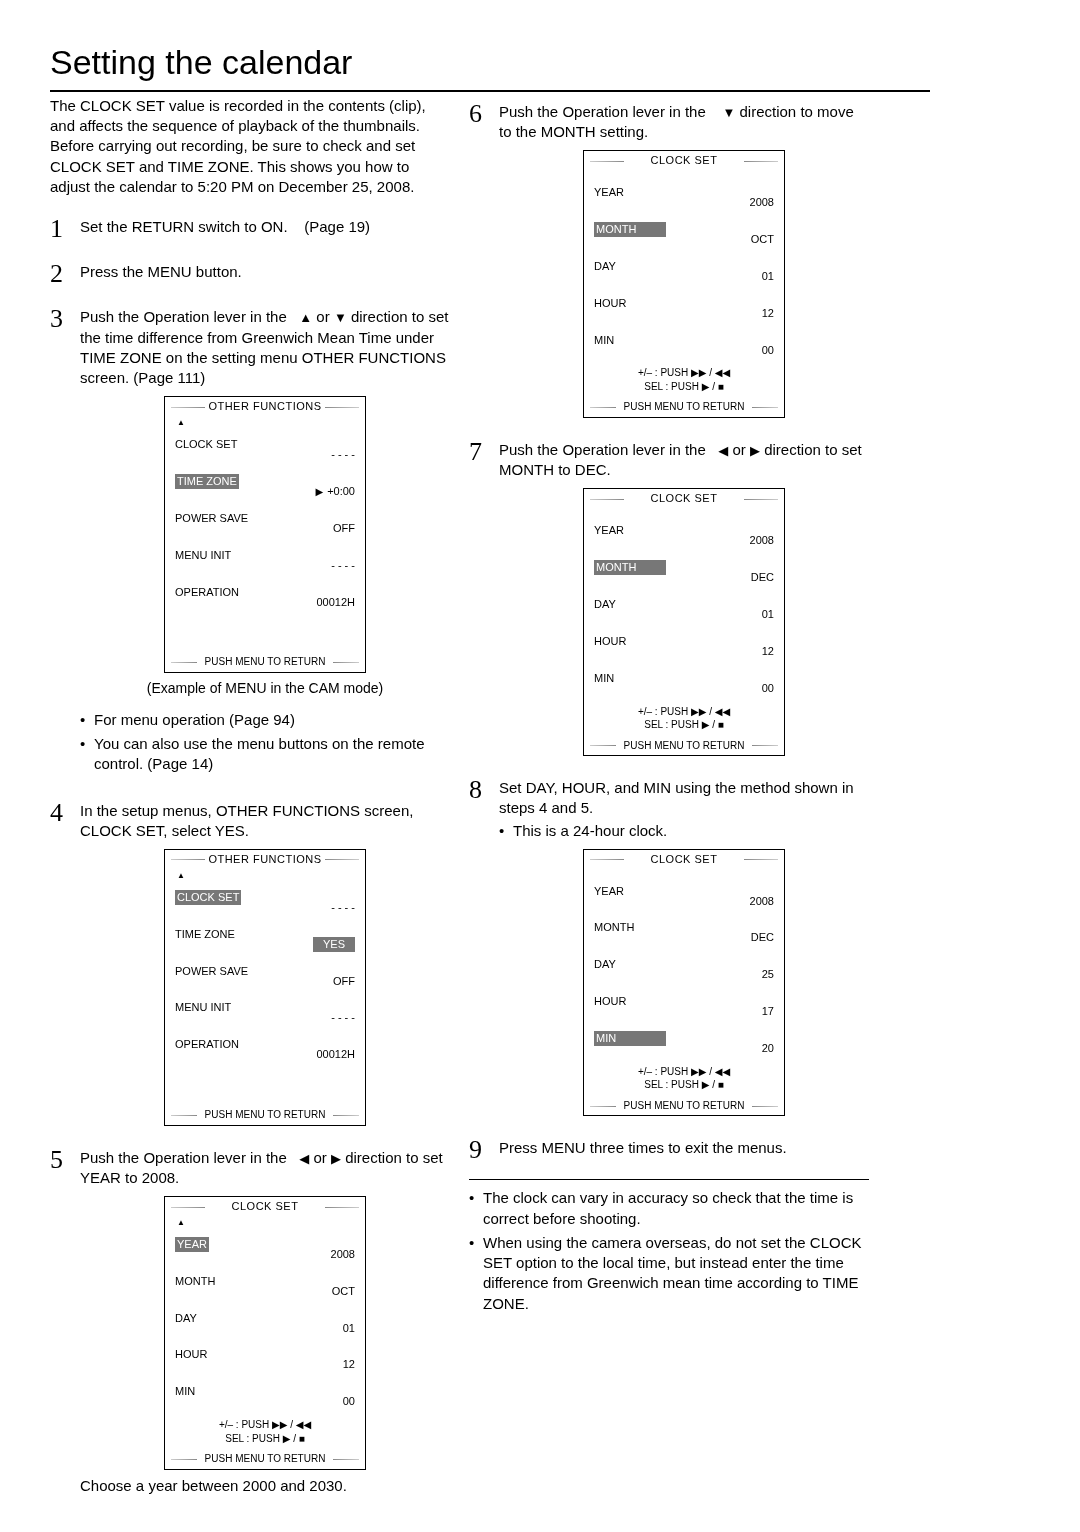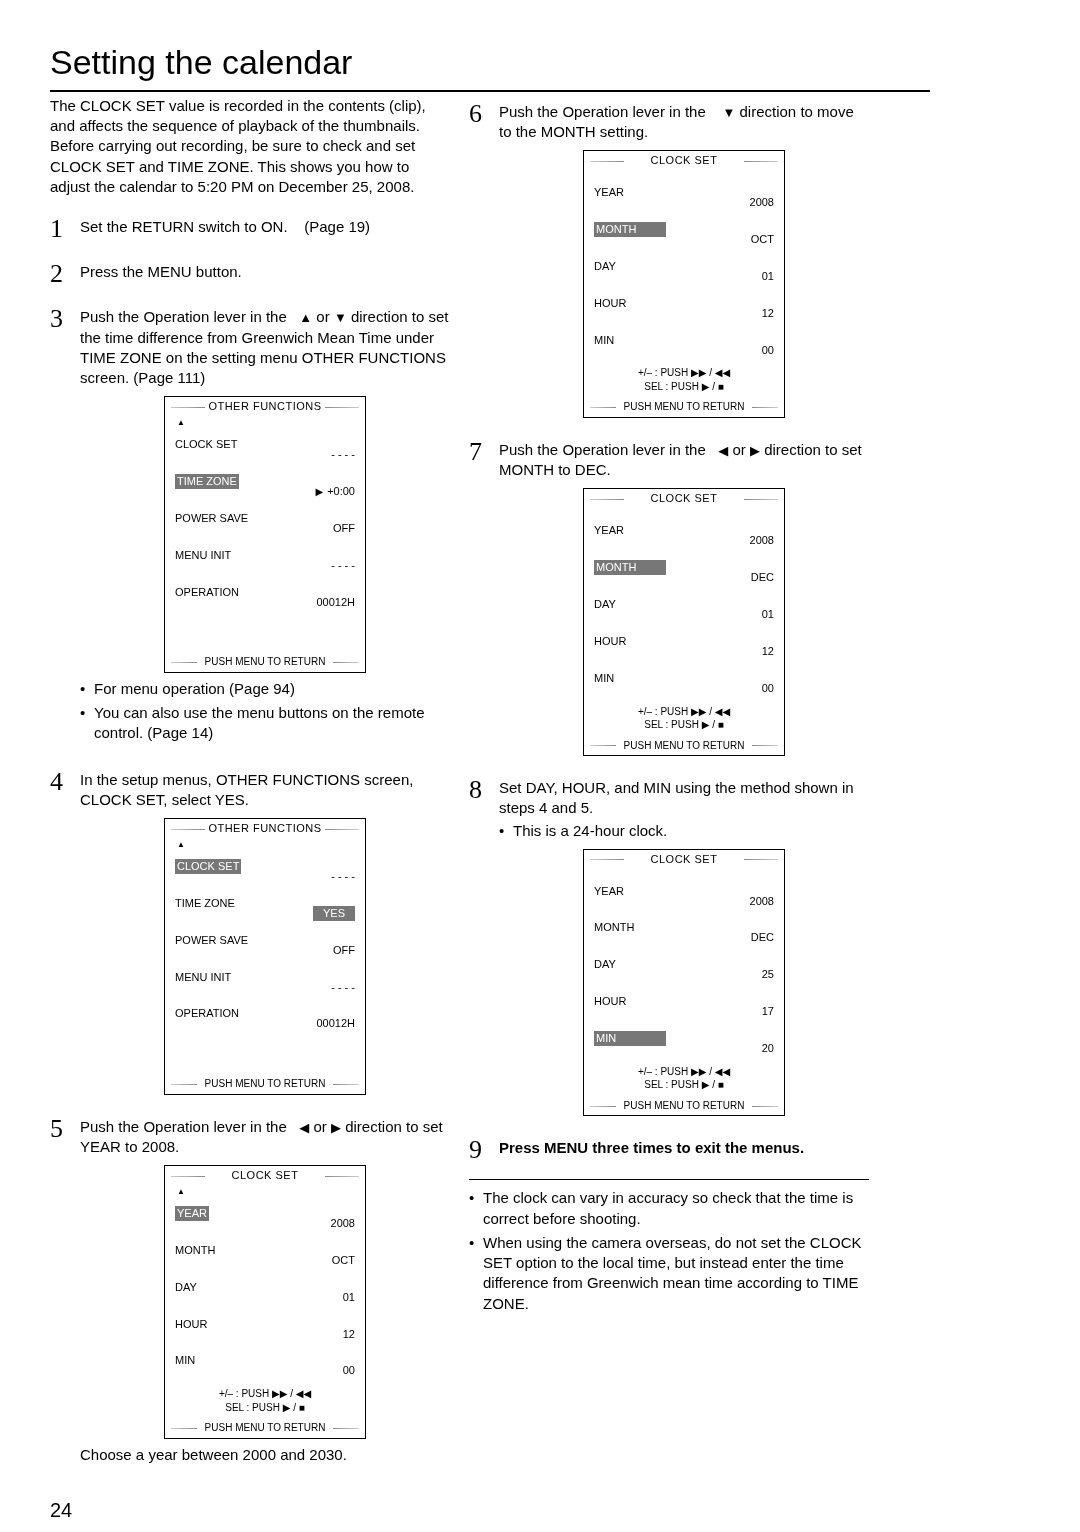--- a/index.html
+++ b/index.html
@@ -37,21 +37,21 @@
     font-size: 26px;
     width: 30px;
     flex-shrink: 0;
     font-family: "Times New Roman", serif;
   }
   .step-body {
     flex: 1;
     padding-top: 6px;
   }
   .step-body-bold {
-    font-weight: bold;
+    font-weight: normal;
   }
   .tri {
     font-size: 13px;
     vertical-align: 0px;
   }
   .menu-box {
     border: 1px solid #000;
     width: 200px;
     margin: 8px auto 6px auto;
     font-size: 11px;
@@ -230,20 +230,21 @@
                 <span class="val">- - - -</span>
               </div>
             <div class="menu-row">
                 <span class="lbl">OPERATION</span>
                 <span class="val">00012H</span>
               </div>
             <div class="empty-pad"></div>
           </div>
           <div class="menu-footer">PUSH  MENU TO RETURN</div>
         </div>
+        <div class="caption">(Example of MENU in the CAM mode)</div>
 
         <ul class="notes">
           <li>For menu operation (Page 94)</li>
           <li>You can also use the menu buttons on the remote control. (Page 14)</li>
         </ul>
       </div>
     </div>
 
     <div class="step">
       <div class="step-num">4</div>

